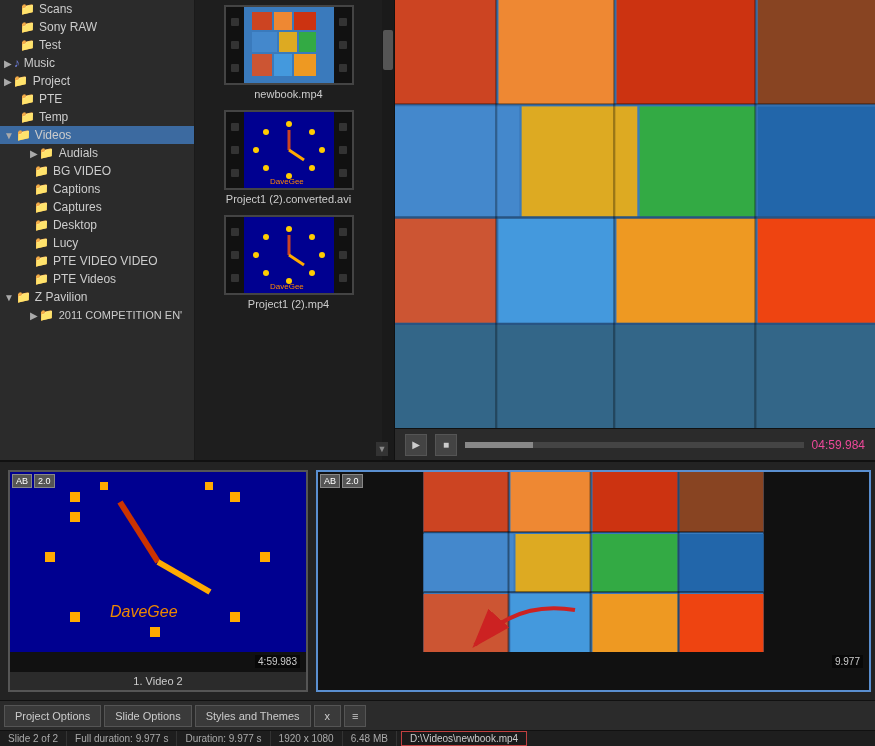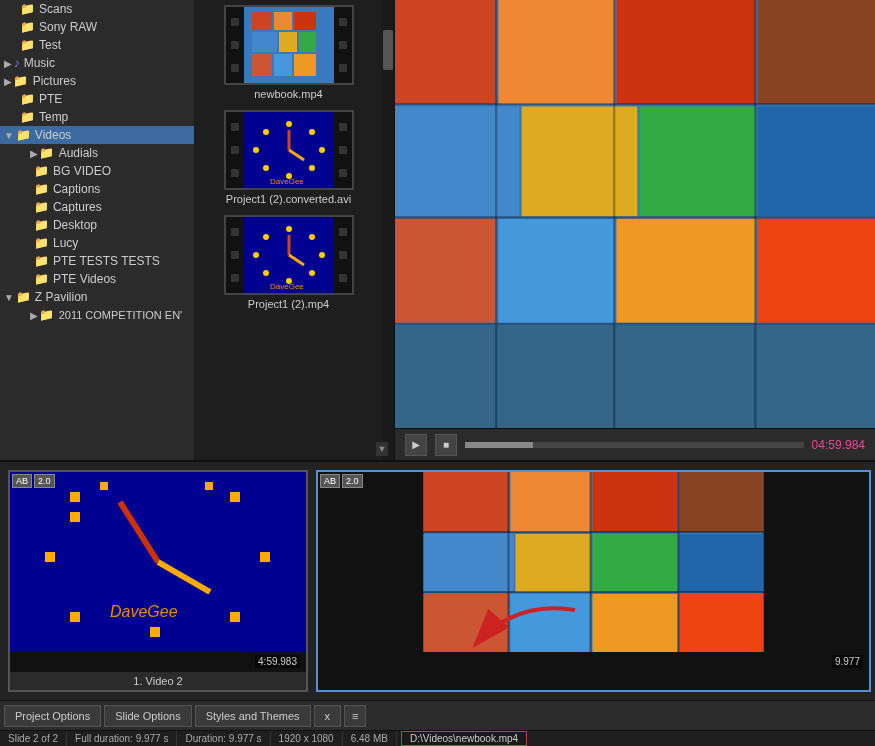--- a/index.html
+++ b/index.html
@@ -280,21 +280,21 @@
       <span>Test</span>
     </div>
     <div class="sidebar-item">
       <span class="expand-arrow">▶</span>
       <span class="music-icon">♪</span>
       <span>Music</span>
     </div>
     <div class="sidebar-item">
       <span class="expand-arrow">▶</span>
       <span class="folder-icon blue">📁</span>
-      <span>Pictures</span>
+      <span>Project</span>
     </div>
     <div class="sidebar-item">
       <span class="indent" style="width:16px"></span>
       <span class="folder-icon">📁</span>
       <span>PTE</span>
     </div>
     <div class="sidebar-item">
       <span class="indent" style="width:16px"></span>
       <span class="folder-icon">📁</span>
       <span>Temp</span>
@@ -331,21 +331,21 @@
       <span>Desktop</span>
     </div>
     <div class="sidebar-item">
       <span class="indent" style="width:30px"></span>
       <span class="folder-icon">📁</span>
       <span>Lucy</span>
     </div>
     <div class="sidebar-item">
       <span class="indent" style="width:30px"></span>
       <span class="folder-icon">📁</span>
-      <span>PTE TESTS TESTS</span>
+      <span>PTE VIDEO VIDEO</span>
     </div>
     <div class="sidebar-item">
       <span class="indent" style="width:30px"></span>
       <span class="folder-icon">📁</span>
       <span>PTE Videos</span>
     </div>
     <div class="sidebar-item">
       <span class="expand-arrow">▼</span>
       <span class="folder-icon">📁</span>
       <span>Z Pavilion</span>

